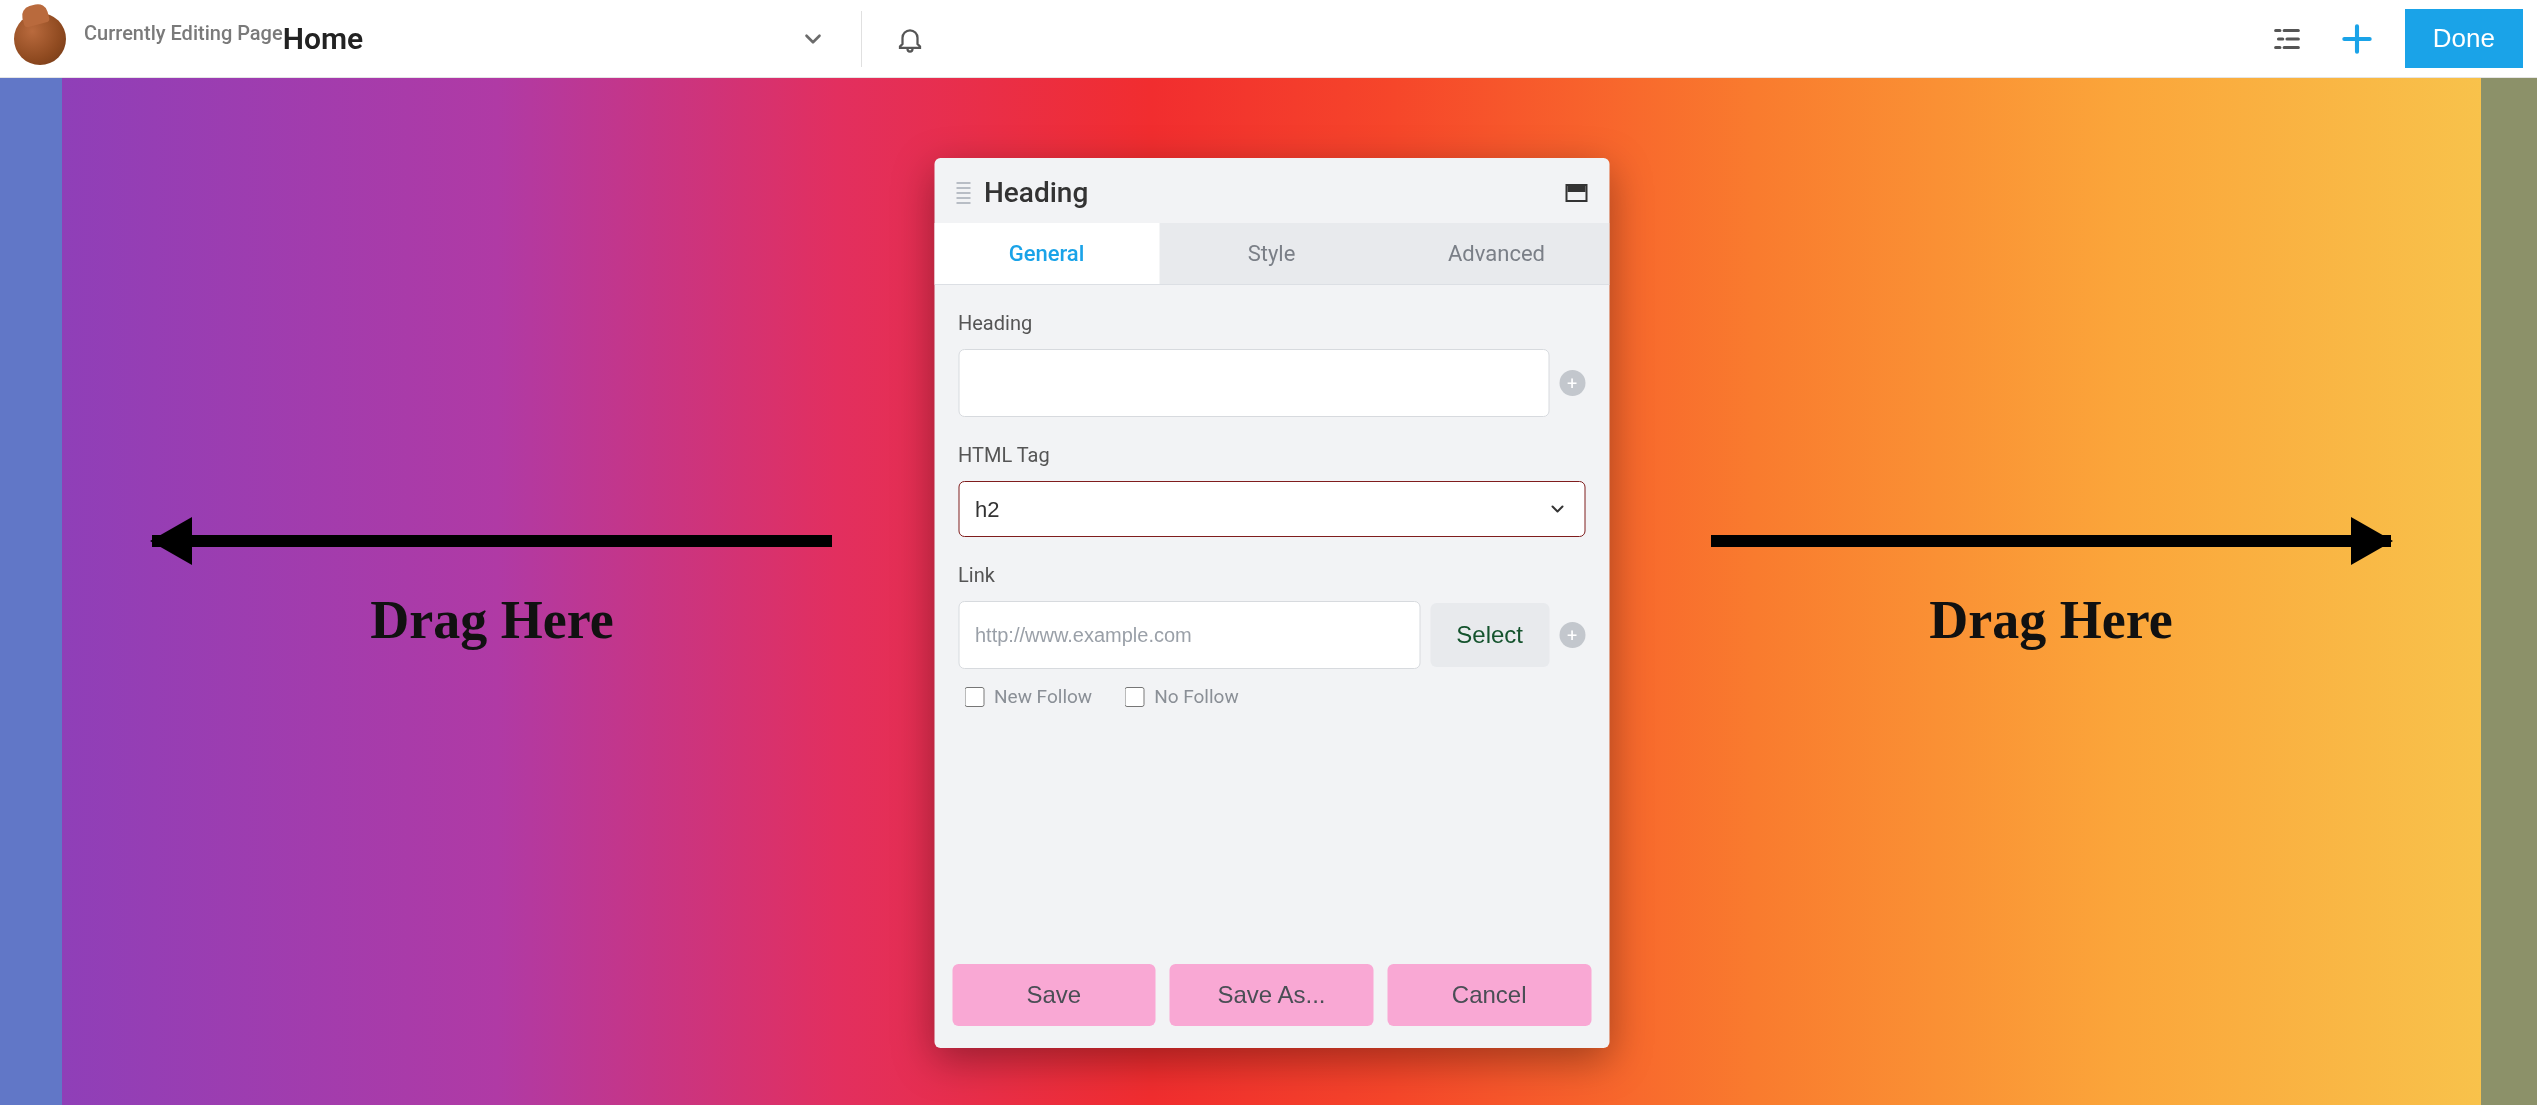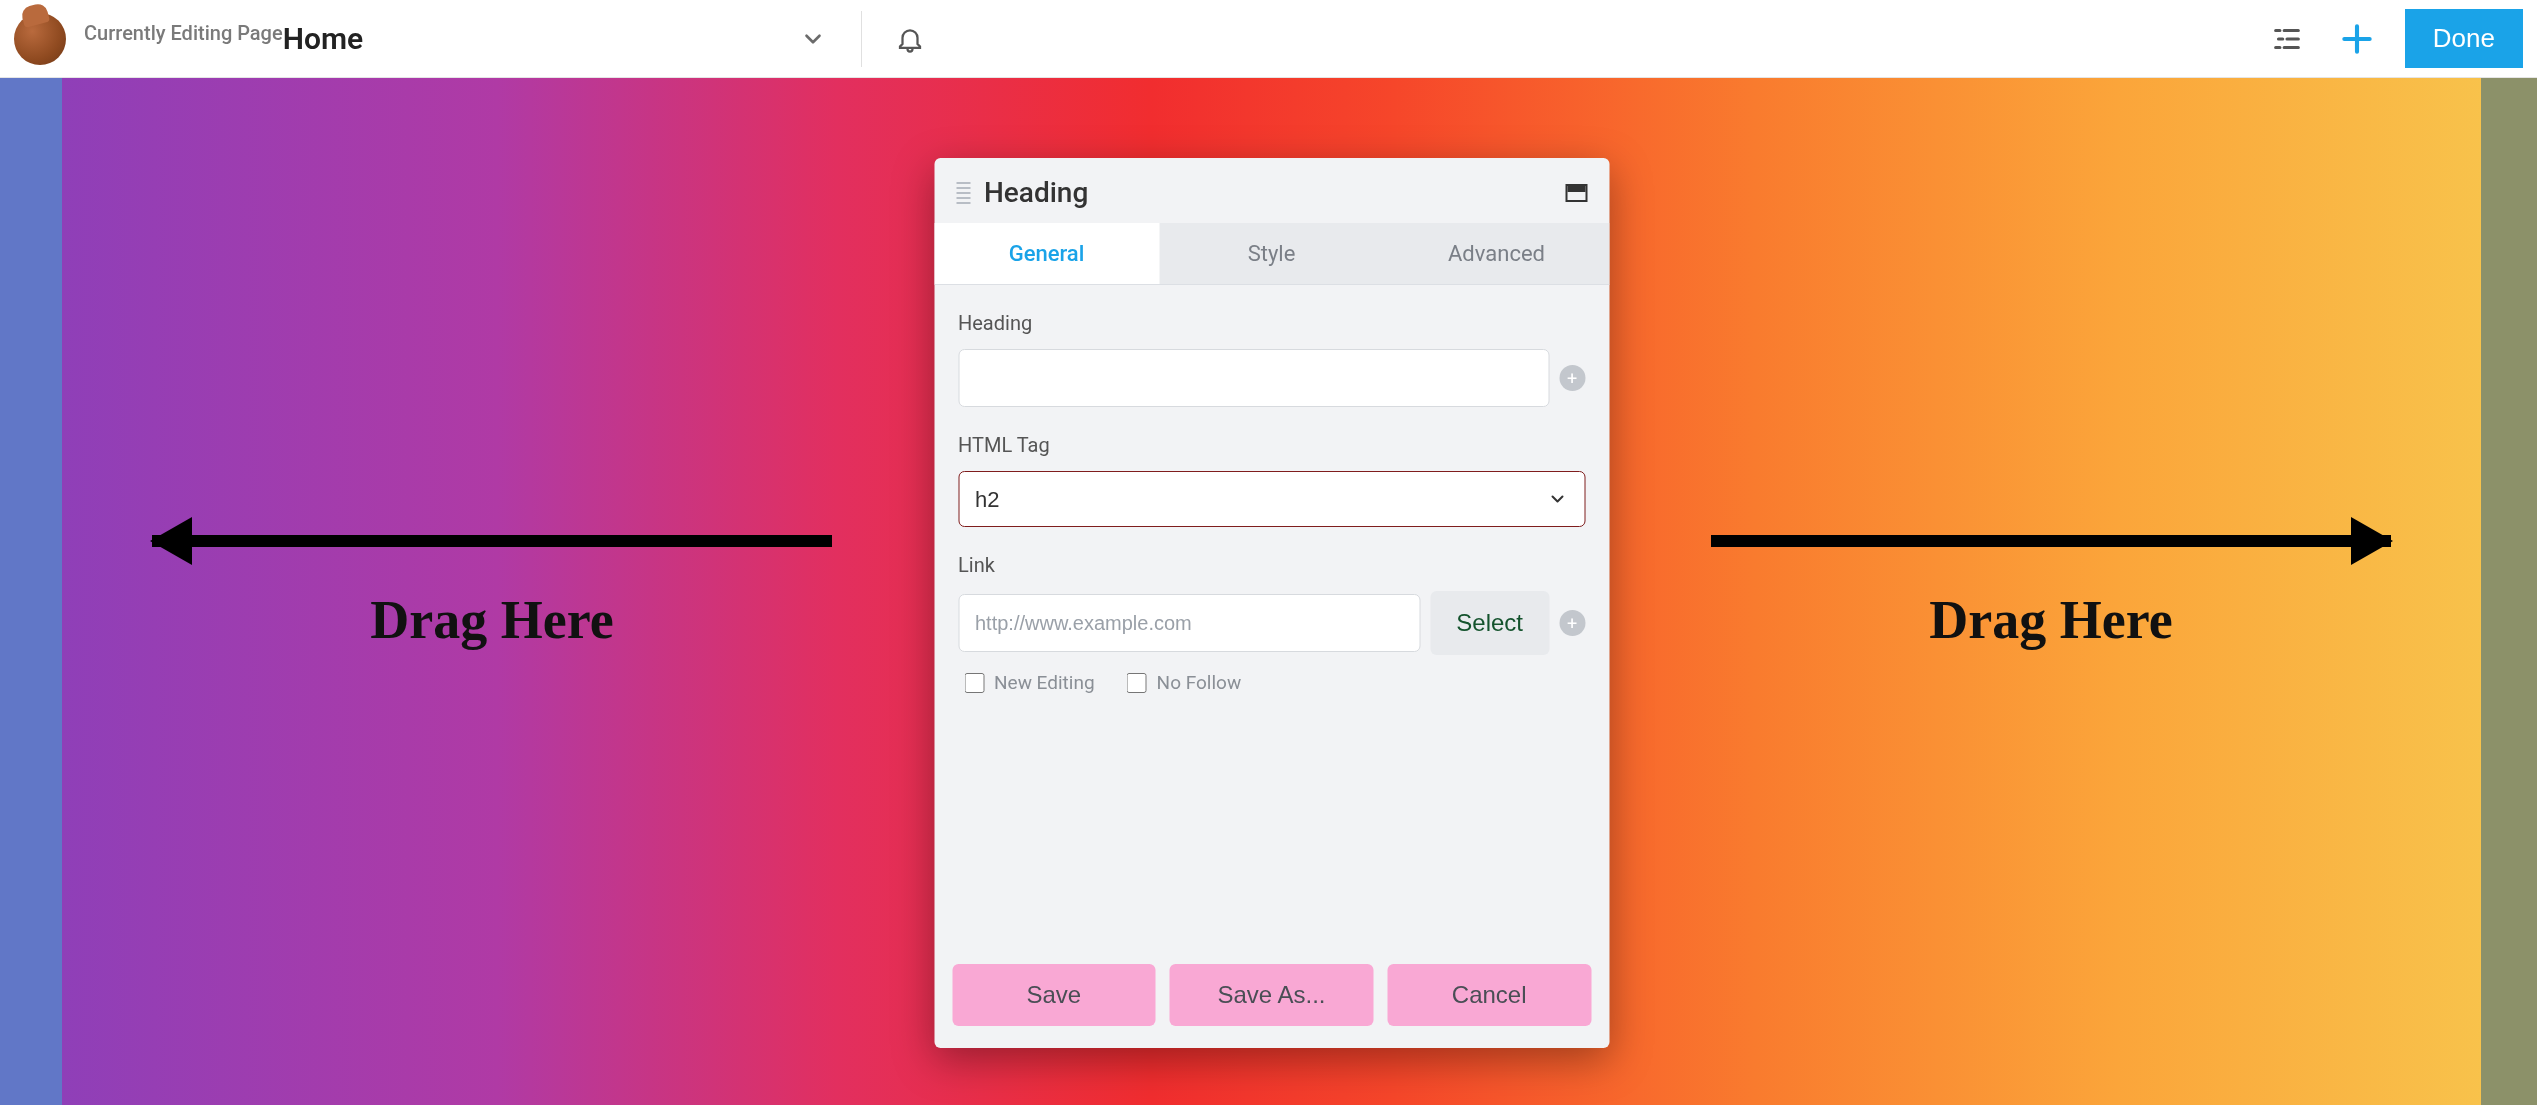--- a/index.html
+++ b/index.html
@@ -135,21 +135,21 @@
   .resize-icon::before{content:"";position:absolute;left:0;right:0;top:0;height:6px;background:#333;}
 
   .tabs{ display:flex; border-bottom:1px solid #dcdfe4; background:#e8eaed;}
   .tab{ flex:1; text-align:center; padding:18px 0; font-size:22px; color:#7a7f87; cursor:pointer;}
   .tab.active{ background:#fff; color:#1aa3e8; font-weight:500;}
 
   .panel-body{ padding:26px 24px; flex:1; overflow:auto;}
   .form-label{ font-size:20px; color:#555; margin-bottom:14px; display:block;}
   .row{ display:flex; align-items:center; gap:10px; margin-bottom:26px;}
   .text-input{
-    flex:1; height:58px; border:1px solid #d7dade; border-radius:6px;
+    flex:1; height:68px; border:1px solid #d7dade; border-radius:6px;
     background:#fff; padding:0 16px; font-size:20px; color:#0f766e;
   }
   .text-input::placeholder{color:#9aa0a8;}
   .plus-circle{
     width:26px;height:26px;border-radius:50%;background:#c3c7cd;
     display:flex;align-items:center;justify-content:center;color:#fff;font-size:18px;
     cursor:pointer; flex-shrink:0;
   }
   .select-wrap{
     position:relative; flex:1;
@@ -274,21 +274,21 @@
 
         <label class="form-label">Link</label>
         <div class="row">
           <input class="text-input" type="text" placeholder="http://www.example.com" style="">
           <button class="select-btn">Select</button>
           <div class="plus-circle">+</div>
         </div>
         <div class="check-row">
           <label class="check">
             <input type="checkbox" style="">
-            <span>New Editing</span>
+            <span>New Follow</span>
           </label>
           <label class="check">
             <input type="checkbox" style="">
             <span>No Follow</span>
           </label>
         </div>
       </div>
 
       <div class="panel-footer">
         <button class="footer-btn">Save</button>

